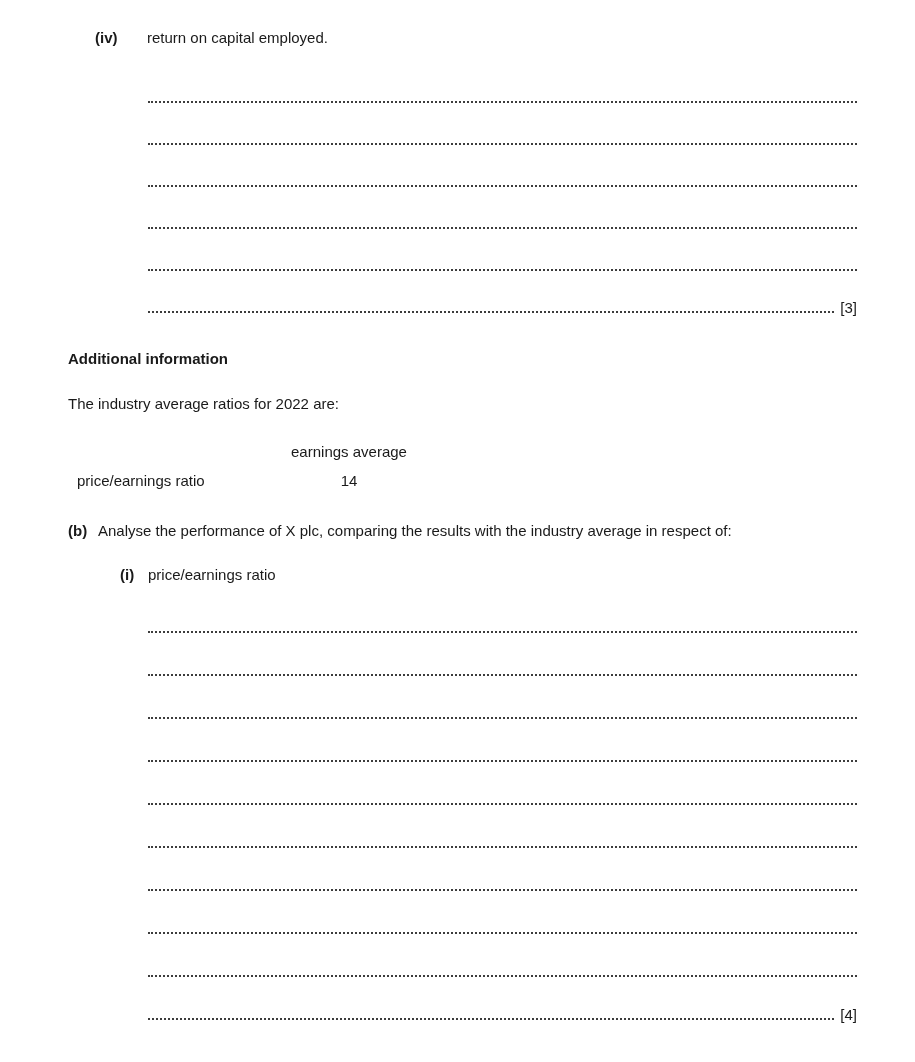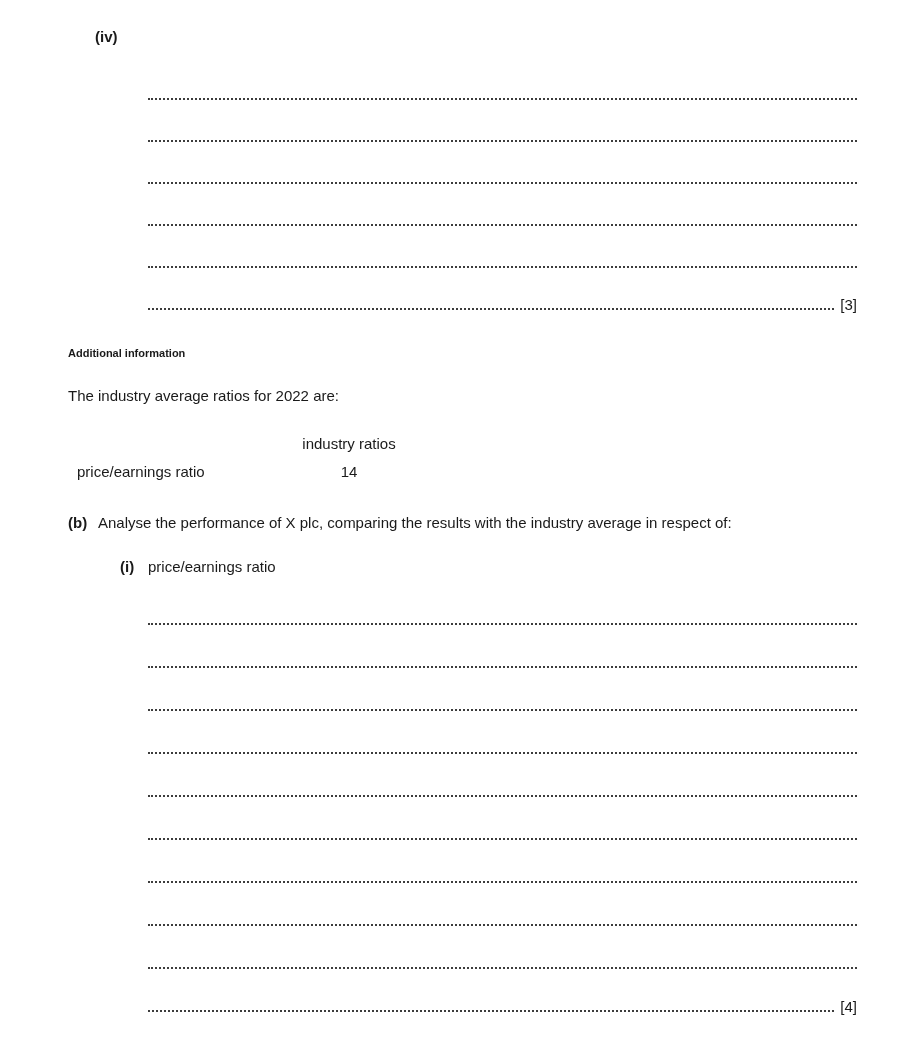--- a/index.html
+++ b/index.html
@@ -55,21 +55,21 @@
   }
   .marks {
     flex: 0 0 auto;
     margin-left: 6px;
     white-space: nowrap;
   }
 
   .add-info-heading {
     font-weight: bold;
     margin: 34px 0 0 0;
-    font-size: 11px;
+    font-size: 15px;
   }
   .intro-text {
     margin: 28px 0 0 0;
   }
 
   .ratio-table {
     margin: 26px 0 0 8px;
     border-collapse: collapse;
     line-height: 1.75;
   }
@@ -89,20 +89,21 @@
   .qbi-lines { margin-top: 8px; }
 </style>
 </head>
 <body>
 
 <div class="page">
 
   <section>
     <div class="q-row qiv">
       <span class="q-label bold">(iv)</span>
+      <span class="q-text">return on capital employed.</span>
     </div>
     <div class="answer-lines qiv-lines">
         <div class="dotline-row">
           <div class="dotline"></div>
         </div>
         <div class="dotline-row">
           <div class="dotline"></div>
         </div>
         <div class="dotline-row">
           <div class="dotline"></div>
@@ -121,21 +122,21 @@
   </section>
 
   <h3 class="add-info-heading">Additional information</h3>
 
   <p class="intro-text">The industry average ratios for 2022 are:</p>
 
   <table class="ratio-table">
     <tbody>
       <tr>
         <td class="rt-label"></td>
-        <td class="rt-value">industry ratios</td>
+        <td class="rt-value">earnings average</td>
       </tr>
       <tr>
         <td class="rt-label">price/earnings ratio</td>
         <td class="rt-value">14</td>
       </tr>
     </tbody>
   </table>
 
   <section>
     <div class="q-row qb">

